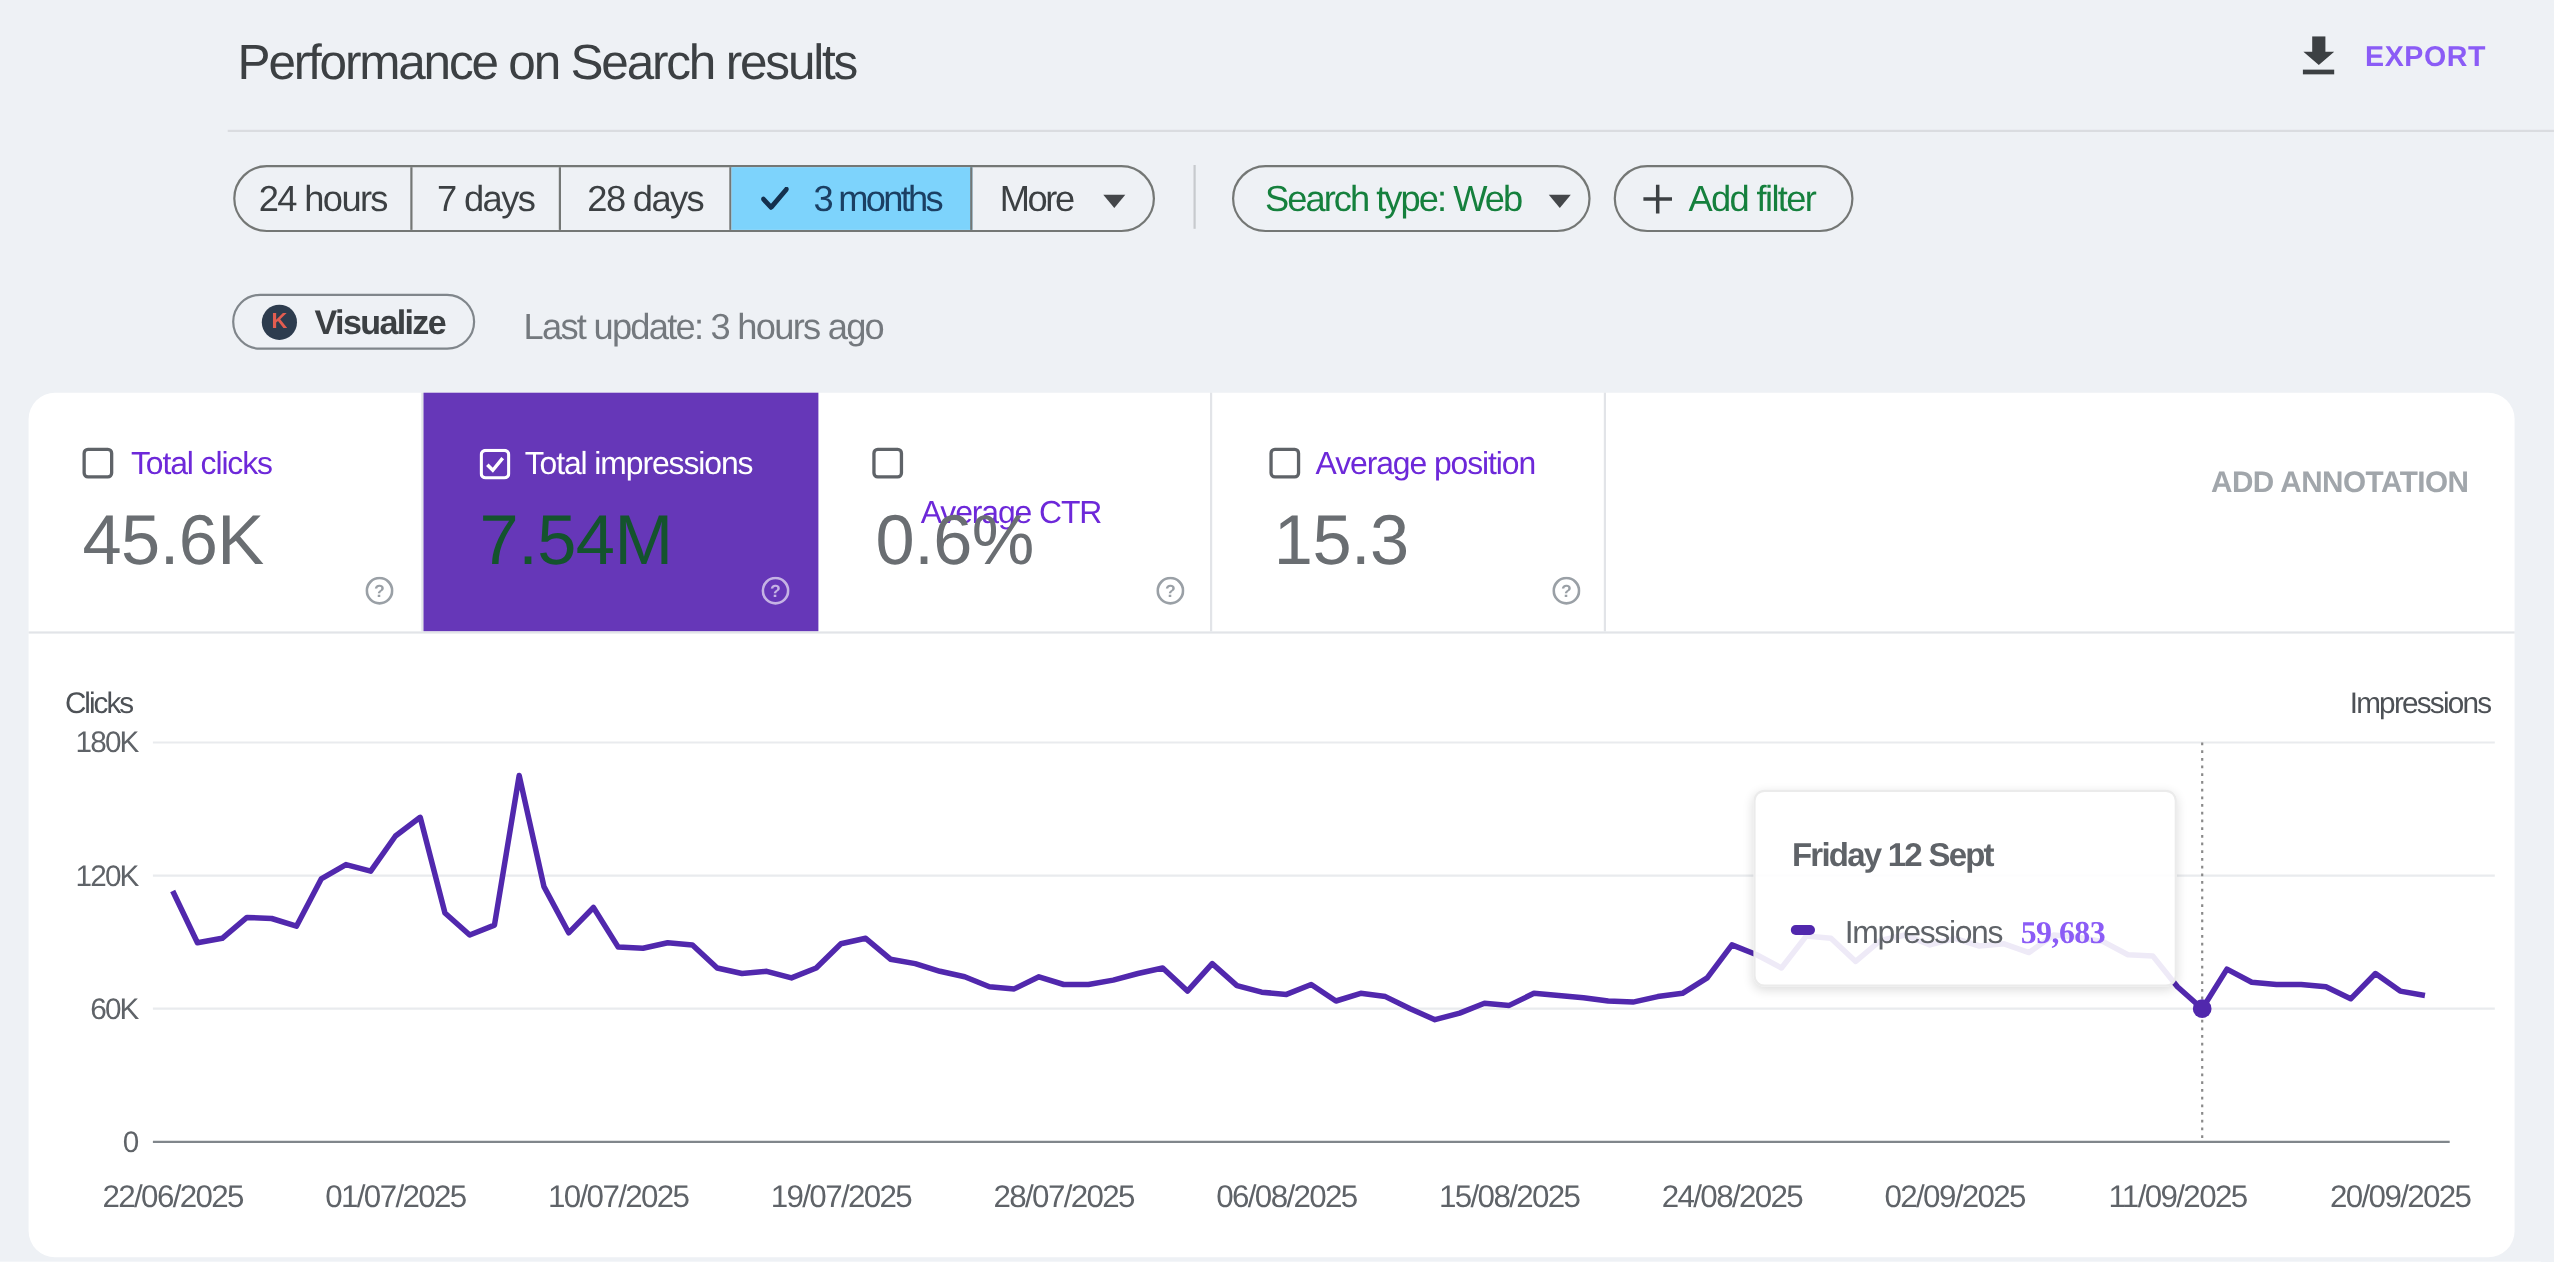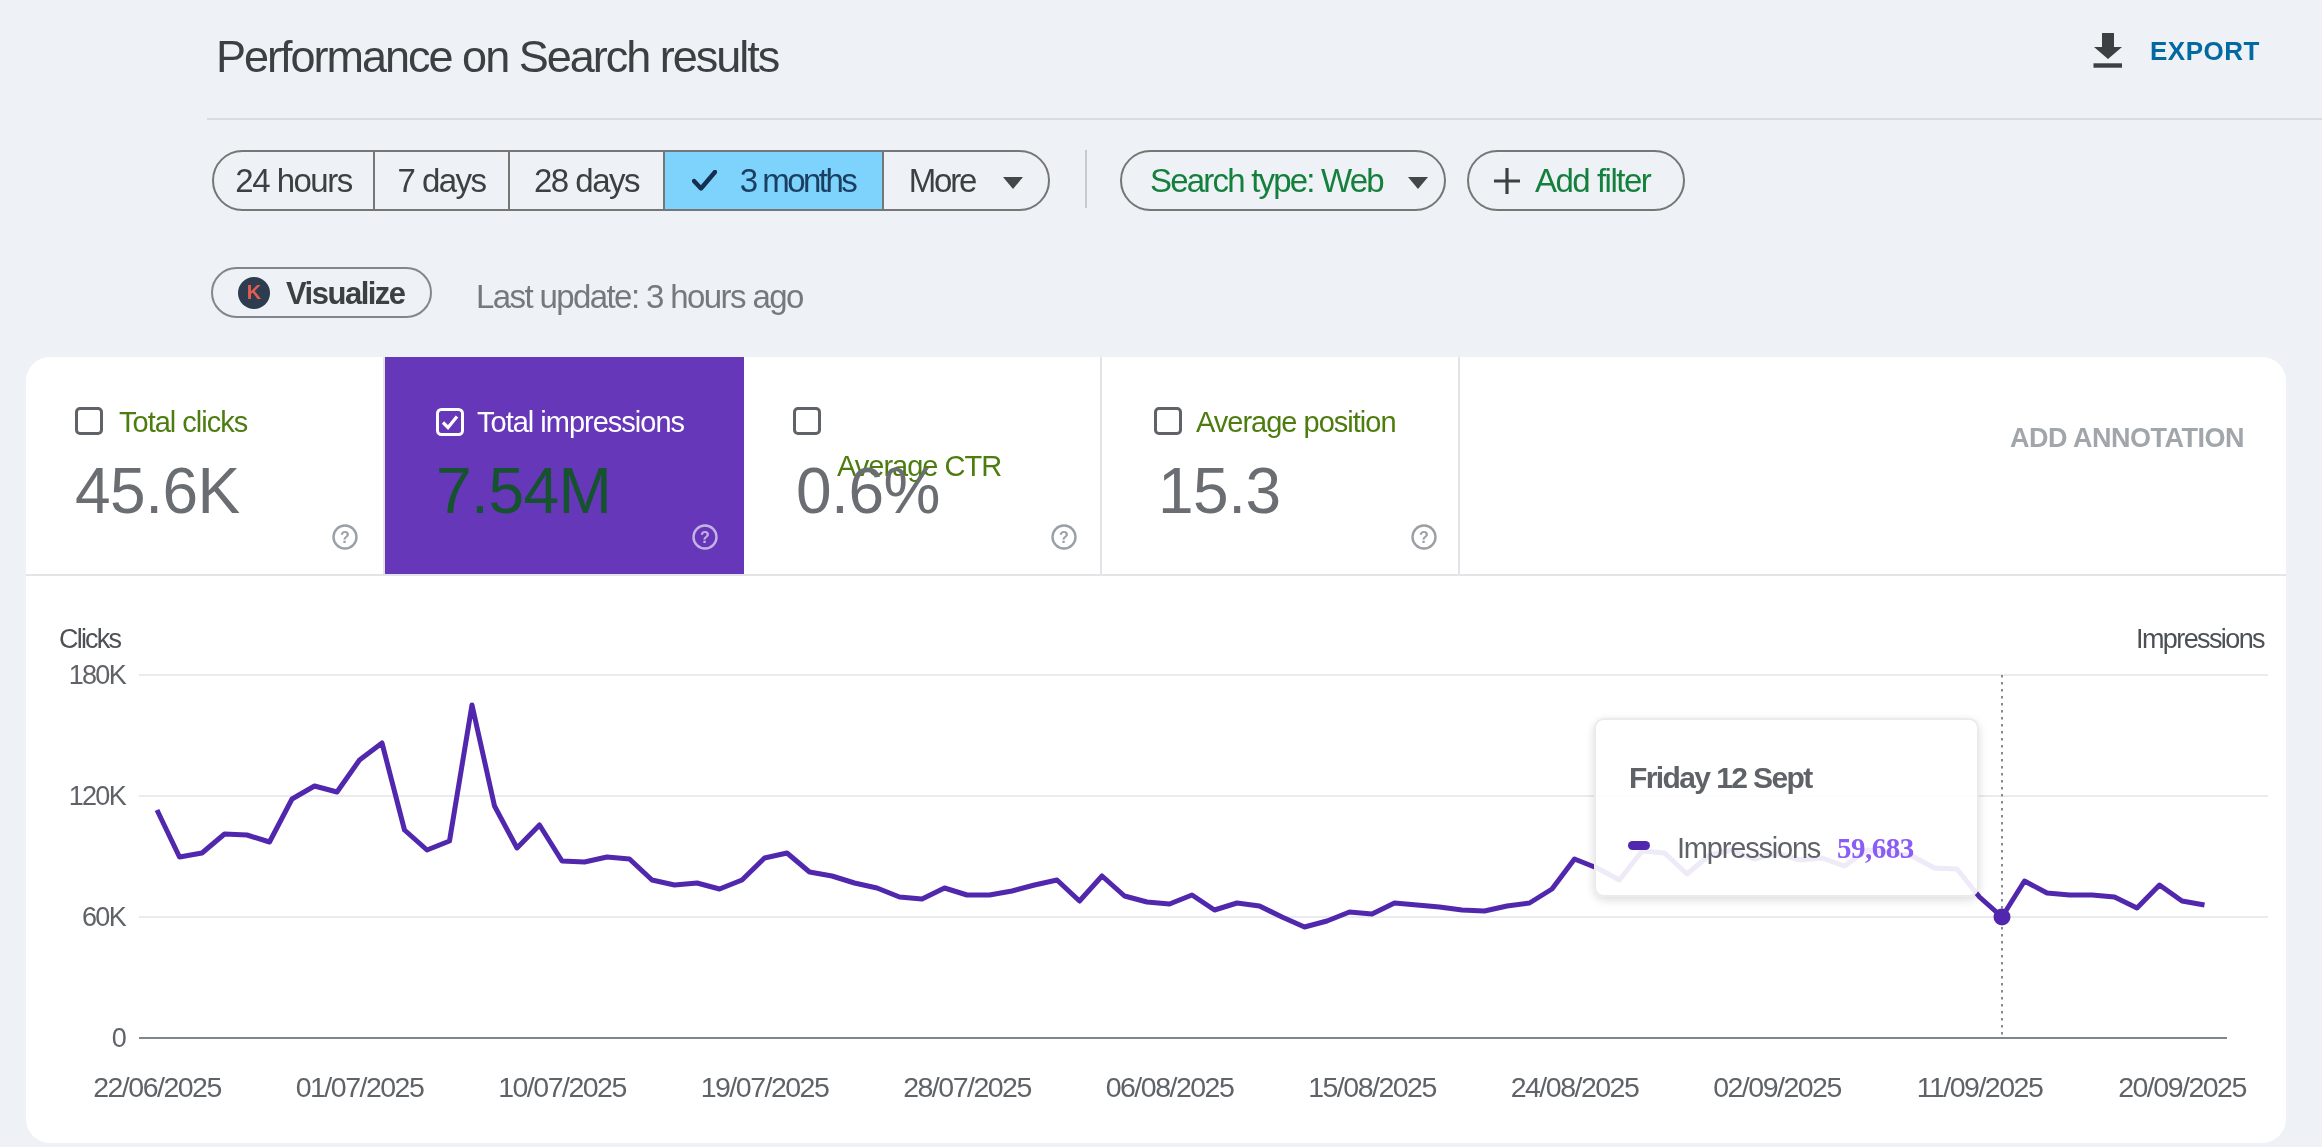--- a/index.html
+++ b/index.html
@@ -1,36 +1,36 @@
 <!DOCTYPE html>
 <html><head>
 <meta charset="utf-8">
 <style>
   html,body{margin:0;padding:0;}
   body{width:2322px;height:1147px;background:#eef1f5;font-family:"Liberation Sans",sans-serif;position:relative;overflow:hidden;}
   .abs{position:absolute;}
   div{white-space:nowrap;}
   .title{left:216px;top:34px;font-size:45px;color:#3c4043;letter-spacing:-2px;line-height:1;}
   .hrule{left:207px;top:118px;width:2115px;height:2px;background:#dadce0;}
-  .export{left:2150px;top:38px;font-size:26px;font-weight:bold;letter-spacing:0.5px;color:#0369a1;line-height:1;}
+  .export{left:2150px;top:38px;font-size:26px;font-weight:bold;letter-spacing:0.5px;color:#8b5cf6;line-height:1;}
   .seg{left:212px;top:150px;height:61px;display:flex;border:2px solid #747775;border-radius:31px;box-sizing:border-box;}
   .seg .s{display:flex;align-items:center;justify-content:center;font-size:33px;letter-spacing:-1.5px;color:#3c4043;border-right:2px solid #747775;box-sizing:border-box;white-space:nowrap;}
   .seg .s:last-child{border-right:none;}
   .chip{height:61px;border:2px solid #747775;border-radius:31px;box-sizing:border-box;display:flex;align-items:center;font-size:33px;letter-spacing:-1px;color:#15803d;white-space:nowrap;}
   .vsep{left:1085px;top:150px;width:2px;height:58px;background:#c7cace;}
   .caret{width:0;height:0;border-left:10px solid transparent;border-right:10px solid transparent;border-top:12px solid #44474a;display:inline-block;}
   .vbtn{left:211px;top:267px;width:221px;height:51px;border:2px solid #80868b;border-radius:26px;box-sizing:border-box;display:flex;align-items:center;}
   .klogo{width:32px;height:32px;border-radius:50%;background:#2d3c4e;color:#e35d50;font-size:20px;font-weight:bold;display:flex;align-items:center;justify-content:center;margin-left:25px;flex:none;}
   .lastupd{left:476px;top:280px;font-size:33px;letter-spacing:-1.6px;color:#74797e;line-height:1;}
   .card{left:26px;top:357px;width:2260px;height:786px;background:#fff;border-radius:24px;}
   .mdiv{left:26px;top:574px;width:2260px;height:2px;background:#e2e4e8;}
   .cell{top:357px;height:217px;box-sizing:border-box;border-right:2px solid #e2e4e8;}
   .pcell{left:385px;top:357px;width:359px;height:217px;background:#6637b8;}
   .cb{width:28px;height:28px;box-sizing:border-box;border:3px solid #5f6368;border-radius:5px;}
-  .mlabel{font-size:29px;letter-spacing:-1px;color:#4d7c0f;line-height:1;}
+  .mlabel{font-size:29px;letter-spacing:-1px;color:#6d28d9;line-height:1;}
   .mval{font-size:64px;letter-spacing:-0.5px;color:#6a6e72;line-height:1;}
   .annot{right:78px;top:425px;font-size:27px;font-weight:bold;letter-spacing:-0.5px;color:#a1a6ab;line-height:1;}
   .tooltip{left:1594px;top:718px;width:385px;height:179px;background:rgba(255,255,255,0.9);border:2px solid #ebebeb;border-radius:10px;box-sizing:border-box;box-shadow:0 3px 10px rgba(0,0,0,0.14);}
   .tt-date{position:absolute;left:33px;top:43px;font-size:30px;font-weight:bold;letter-spacing:-1.6px;color:#5f6368;line-height:1;}
   .tt-swatch{position:absolute;left:32px;top:121px;width:22px;height:9px;border-radius:5px;background:#5128ad;}
   .tt-imp{position:absolute;left:81px;top:114px;font-size:29px;letter-spacing:-1.2px;color:#5f6368;line-height:1;}
   .tt-val{position:absolute;left:241px;top:114px;font-size:29px;font-weight:bold;letter-spacing:-0.5px;color:#8b5cf6;line-height:1;font-family:Liberation Serif, serif;}
 </style>
 </head>
 <body>

